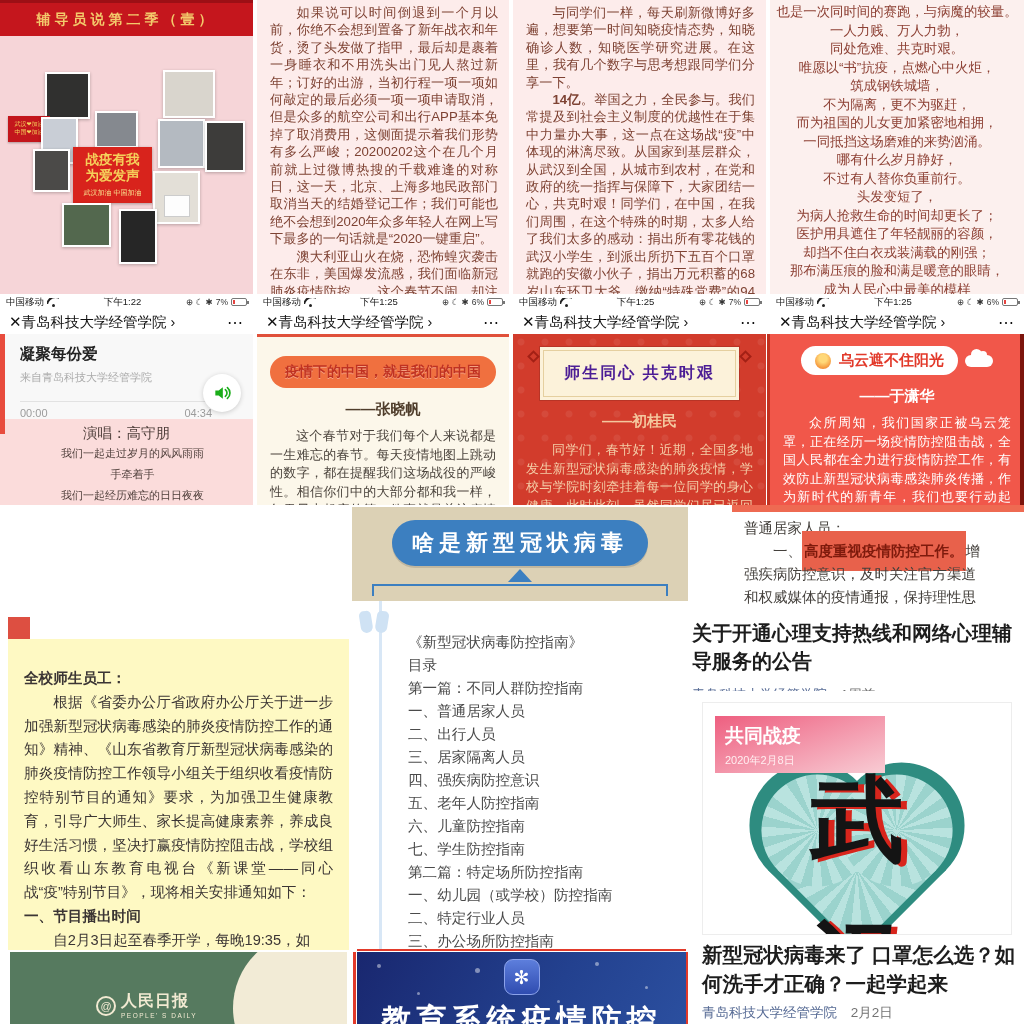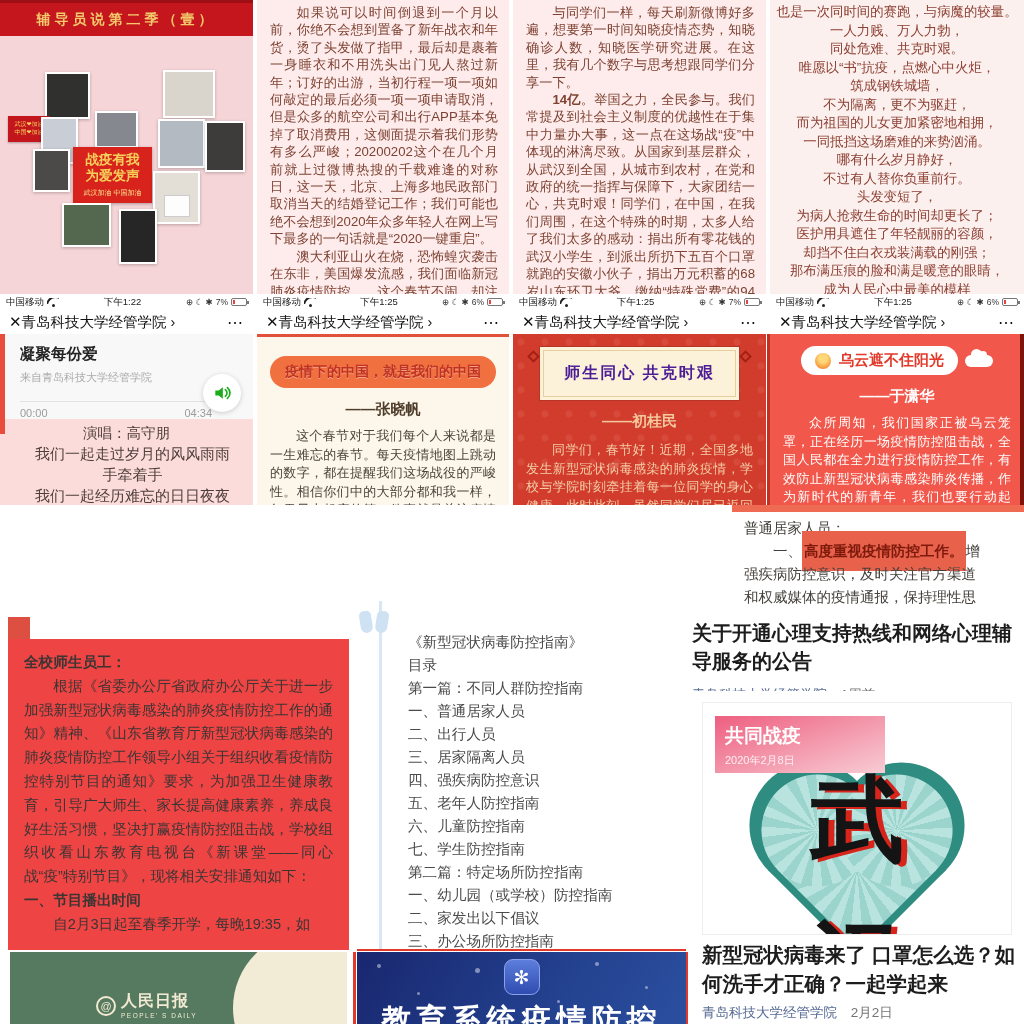--- a/index.html
+++ b/index.html
@@ -49,21 +49,21 @@
   .card { position:absolute; top:334px; height:171px; overflow:hidden; }
   .audio-player { background:#f8f8f8; height:85px; padding:10px 14px 0 20px; position:relative; }
   .ap-title { font-size:15.5px; font-weight:bold; color:#242424; }
   .ap-src { font-size:11px; color:#ababab; margin-top:5px; }
   .ap-line { width:192px; border-bottom:1px solid #e2e2e2; margin-top:16px; }
   .ap-times { width:192px; display:flex; justify-content:space-between; font-size:11px; color:#9b9b9b; margin-top:5px; }
   .ap-btn { position:absolute; right:12px; top:40px; width:38px; height:38px; border-radius:50%;
             background:#fff; box-shadow:0 1px 5px rgba(0,0,0,.18); display:flex; align-items:center; justify-content:center; }
   .lyrics { background:#fbdcdb; height:86px; text-align:center; color:#4e3e3a; padding-top:5px; }
   .singer { font-size:14.5px; font-weight:normal; }
-  .lyr { font-size:15px; line-height:21px;padding-left:12px; }
+  .lyr { font-size:11px; line-height:21px;padding-left:12px; }
 
   .china { background:#fcf7ea; border-top:3px solid #e0503a; }
   .pill-orange { width:fit-content; margin:19px auto 0; background:#f0703f; border-radius:22px; padding:7px 15px;
                  font-size:14px; font-weight:bold; color:#c03222; text-shadow:0 1px 0 rgba(255,255,255,.35); }
   .author { text-align:center; font-weight:bold; margin-top:12px; }
   .china .author { color:#4f3d2b; font-size:15px; }
   .cardbody { margin-top:8px; padding:0 13px; font-size:13px; line-height:18.6px; text-align:justify; }
   .cardbody p { text-indent:2em; }
   .china .cardbody { color:#4c453e; }
 
@@ -106,22 +106,22 @@
   .wp-text { padding:12px 10px 0 54px; font-size:14.5px; line-height:23px; color:#44403c; }
   .wp-indent { text-indent:2em; }
   .hl { background:#e8614b; color:#7e1a0c; font-weight:bold; padding:12px 2px; }
   .art-title { margin-top:10px; padding:0 12px 0 2px; font-size:20px; font-weight:bold; line-height:28px; color:#1c1c1c; }
   .byline { margin-top:11px; padding-left:2px; font-size:13.5px; }
   .by-src { color:#576b95; }
   .by-time { color:#737373; margin-left:10px; }
 
   
   .redsq { left:8px; top:617px; width:22px; height:22px; background:#dd4f41; }
-  .notice { left:8px; top:639px; width:341px; height:311px; background:#ef4444; overflow:hidden;
-            padding:12px 16px; font-size:14.6px; line-height:23.8px; color:#3b3534; text-align:justify; }
+  .notice { left:8px; top:639px; width:341px; height:311px; background:#fef9c3; overflow:hidden;
+            padding:28px 16px; font-size:14.6px; line-height:23.8px; color:#3b3534; text-align:justify; }
   .notice .bold { font-weight:bold; }
   .notice p { text-indent:2em; }
 
   .directory { left:352px; top:601px; width:337px; height:349px; background:#fff; overflow:hidden; }
   .lungs { position:absolute; left:7px; top:10px; width:30px; height:24px; }
   .lungs i { position:absolute; top:0; width:12px; height:22px; background:#cfe2f4; border-radius:6px 6px 8px 8px; }
   .lungs i.l { left:1px; transform:rotate(-9deg); }
   .lungs i.r { right:1px; transform:rotate(9deg); }
   .dir-list { margin-left:27px; border-left:3px solid #d8e7f6; padding:30px 0 0 26px;
               font-size:14.6px; line-height:23px; color:#4b4b4b; }
@@ -361,20 +361,25 @@
     <div class="author">——于潇华</div>
     <div class="cardbody">
       <p>众所周知，我们国家正被乌云笼罩，正在经历一场疫情防控阻击战，全国人民都在全力进行疫情防控工作，有效防止新型冠状病毒感染肺炎传播，作为新时代的新青年，我们也要行动起来。</p>
 
     </div>
   </div>
   <div class="frag" style="left:767px;top:334px;width:3px;height:171px;background:#c23120;"></div>
   <div class="frag" style="left:1020px;top:334px;width:4px;height:171px;background:#7c140c;"></div>
 
 
+  <div class="abs tanband">
+    <div class="pill-blue">啥是新型冠状病毒</div>
+    <div class="tri-up"></div>
+    <div class="vb-box"></div>
+  </div>
 
   <div class="abs wpanel">
     <div class="wp-strip"></div>
     <div class="wp-text">
       <div>普通居家人员：</div>
       <div class="wp-indent"><span>一、</span><span class="hl">高度重视疫情防控工作。</span><span>增</span></div>
       <div>强疾病防控意识，及时关注官方渠道</div>
       <div>和权威媒体的疫情通报，保持理性思</div>
     </div>
     <div class="art-title">关于开通心理支持热线和网络心理辅导服务的公告</div>
@@ -403,21 +408,21 @@
       <div>第一篇：不同人群防控指南</div>
       <div>一、普通居家人员</div>
       <div>二、出行人员</div>
       <div>三、居家隔离人员</div>
       <div>四、强疾病防控意识</div>
       <div>五、老年人防控指南</div>
       <div>六、儿童防控指南</div>
       <div>七、学生防控指南</div>
       <div>第二篇：特定场所防控指南</div>
       <div>一、幼儿园（或学校）防控指南</div>
-      <div>二、家发出以下倡议</div>
+      <div>二、特定行业人员</div>
       <div>三、办公场所防控指南</div>
     </div>
   </div>
 
   <div class="abs feedcard">
     <div class="fc-label">
       <div class="l1">共同战疫</div>
       <div class="l2">2020年2月8日</div>
     </div>
     <div class="heart-wrap">

